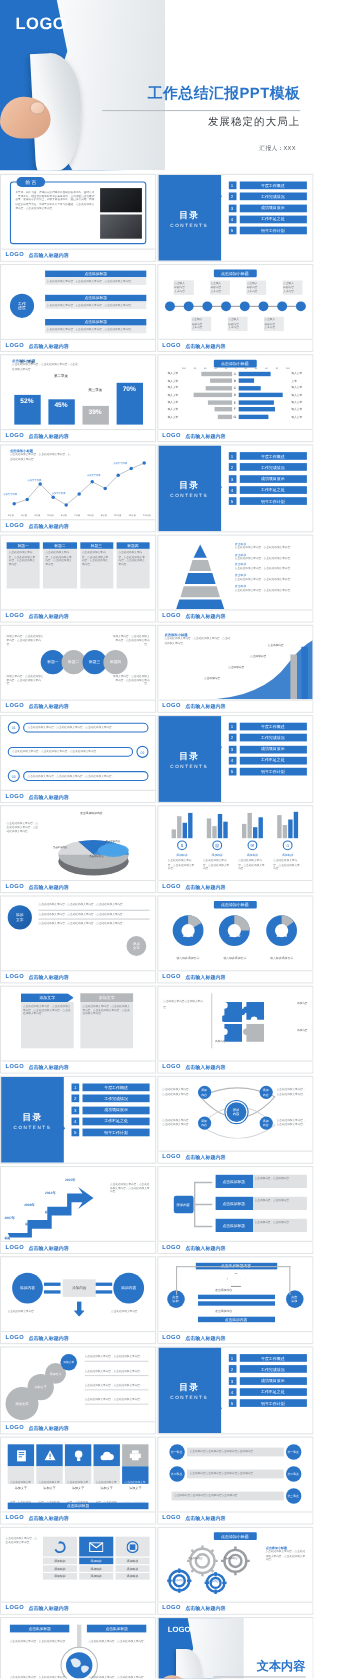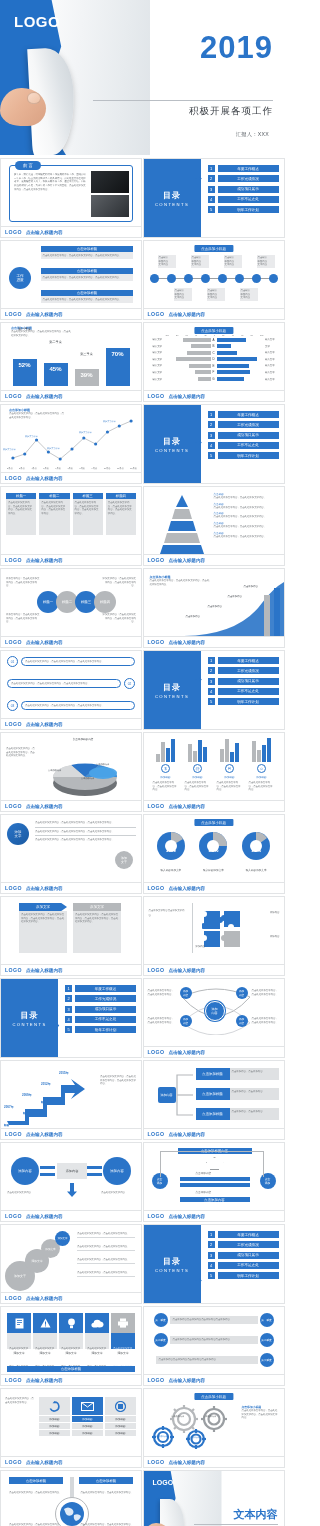--- a/index.html
+++ b/index.html
@@ -191,23 +191,23 @@
 
 <div class="page">
 
   <div class="cover">
     <div class="bluewash2"></div>
     <div class="whitepage"></div>
     <div class="curl"></div>
     <div class="thumb"></div>
     <div class="nail"></div>
     <div class="logo">LOGO</div>
-    <div class="year">2019</div>
+    <div class="maintitle">工作总结汇报PPT模板</div>
     <div class="rule"></div>
-    <div class="sub">积极开展各项工作</div>
+    <div class="sub">发展稳定的大局上</div>
     <div class="presenter">汇报人：XXX</div>
   </div>
 
   <div class="grid">
 
     <div class="row">
       <div class="slide">
         <div class="sbody">
           <div class="abs" style="left:8px;top:6px;width:124px;height:57px;border:0.8px solid #2a74c8;border-radius:3px;"></div>
           <div class="abs" style="left:14px;top:2px;width:26px;height:9px;background:#2a74c8;border-radius:5px;color:#fff;font-size:4.4px;display:flex;align-items:center;justify-content:center;">前 言</div>

